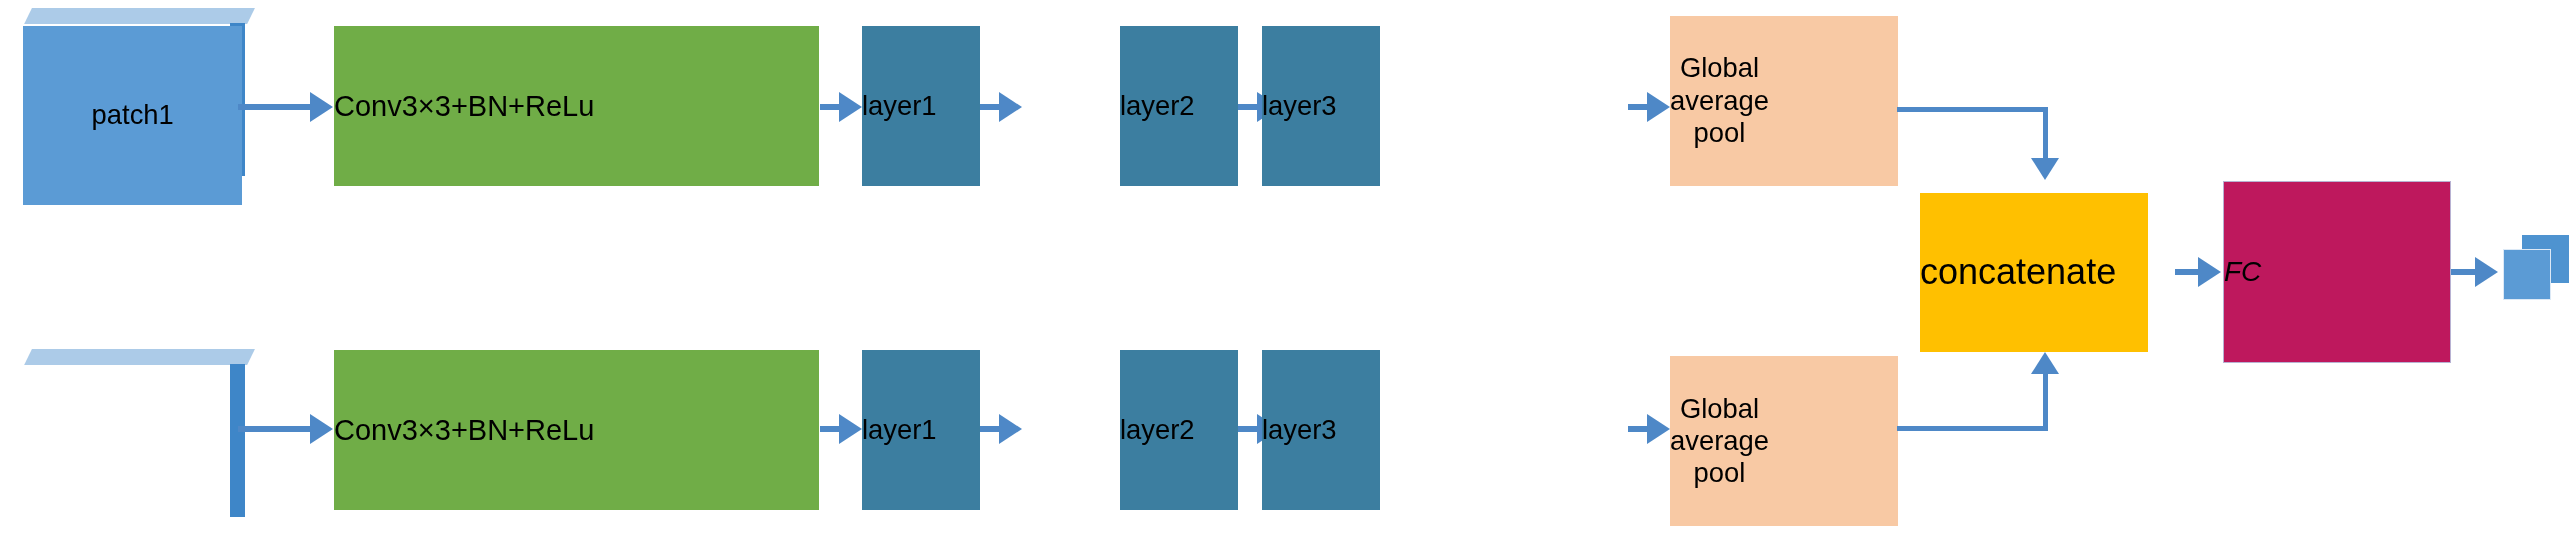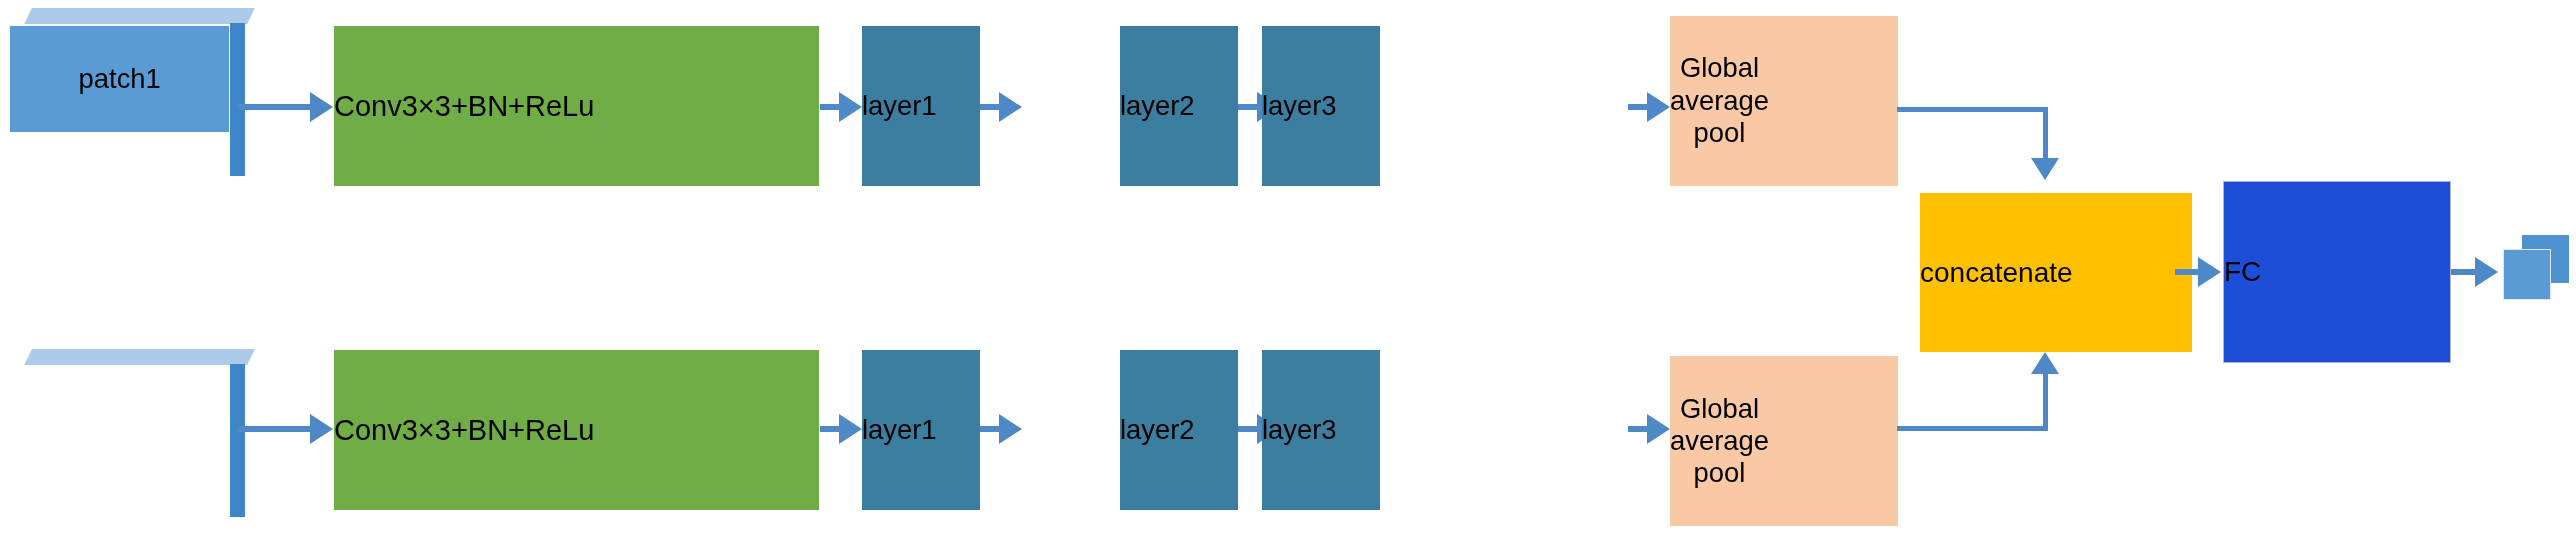--- a/index.html
+++ b/index.html
@@ -28,21 +28,21 @@
     text-align: center;
     color: #000000;
     line-height: 1.18;
     white-space: pre-line;
   }
 
   .b-green  { background: #70AD47; }
   .b-steel  { background: #3C7EA0; }
   .b-peach  { background: #F8C9A4; }
   .b-amber  { background: #FFC000; }
-  .b-purple { background: #1d4ed8; border: 1.2px solid #B8B2D2; }
+  .b-purple { background: #be185d; border: 1.2px solid #B8B2D2; font-style: italic; }
 
   
   .cube {
     position: absolute;
   }
   .cube .face-top {
     position: absolute;
     background: #ACCBE8;
     box-sizing: border-box;
   }
@@ -119,21 +119,21 @@
   }
 </style>
 </head>
 <body>
 
 <div id="canvas">
 
   <div class="cube" style="left:8.2px; top:8.2px; width:242px; height:169px;">
     <div class="face-top" style="left:16.3px; top:0px; width:223px; height:16.3px; transform:skewX(-26deg); transform-origin: bottom left;"></div>
     <div class="face-side" style="left:222px; top:15px; width:15px; height:153px;"></div>
-    <div class="face-front" style="left:2px; top:17.5px; width:219px; height:106px; font-size:27.4px;">
+    <div class="face-front" style="left:15px; top:17.5px; width:219px; height:179px; font-size:27.4px;">
       <span>patch1</span>
     </div>
   </div>
 
   <div class="arrow-r" style="left:238px; top:92px; width:96px; height:30px;">
     <div class="shaft" style="left:0px; top:12.3px; width:75px; height:5.8px;"></div>
     <div class="head" style="left:72px; top:0px;"></div>
   </div>
 
   <div class="block b-green" style="left:334px; top:26px; width:485px; height:160px; font-size:29px;">
@@ -235,21 +235,21 @@
 average
 pool</span>
   </div>
 
   <div class="elbow" style="left:1897px; top:352px; width:169px; height:88px;">
     <div class="h" style="left:0px; top:74px; width:151px;"></div>
     <div class="v" style="left:146px; top:22px; height:54px;"></div>
     <div class="head-up" style="left:134px; top:0px;"></div>
   </div>
 
-  <div class="block b-amber" style="left:1920px; top:193px; width:272px; height:159px; font-size:28px;">
+  <div class="block b-amber" style="left:1920px; top:193px; width:228px; height:159px; font-size:36px;">
     <span>concatenate</span>
   </div>
 
   <div class="arrow-r" style="left:2175px; top:257px; width:50px; height:30px;">
     <div class="shaft" style="left:0px; top:12.3px; width:26px; height:5.8px;"></div>
     <div class="head" style="left:23px; top:0px;"></div>
   </div>
 
   <div class="block b-purple" style="left:2223px; top:181px; width:228px; height:182px; font-size:28px;">
     <span>FC</span>

